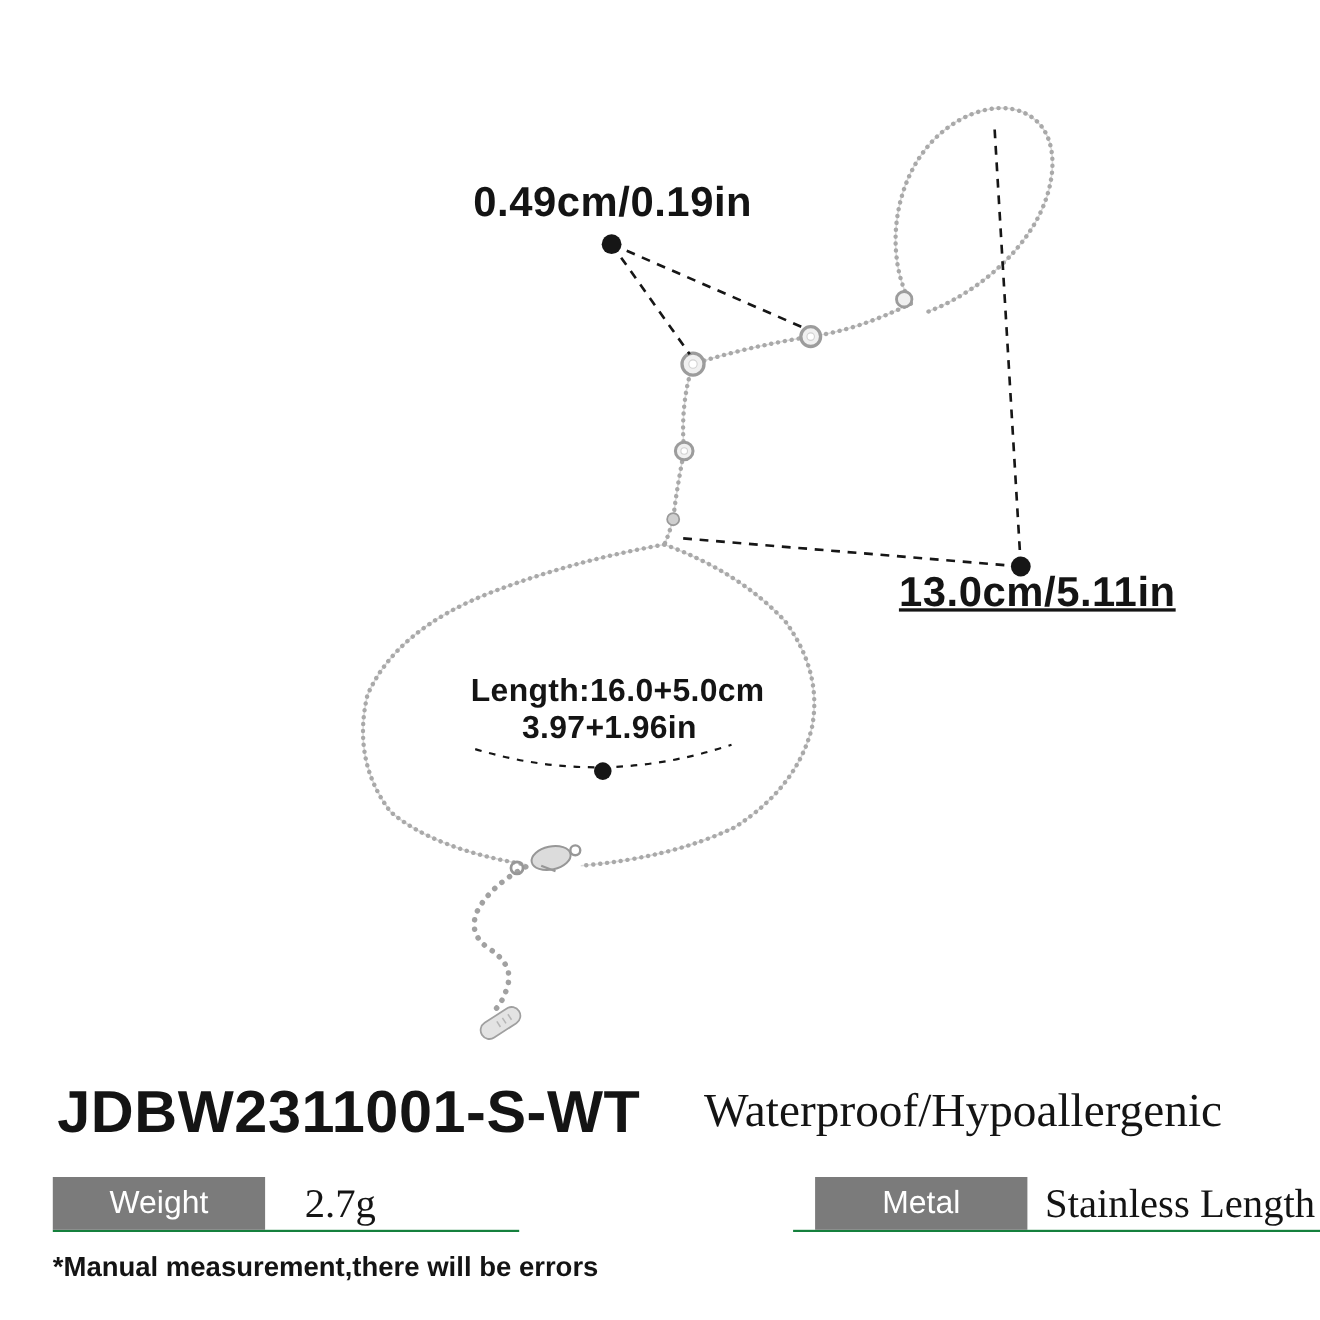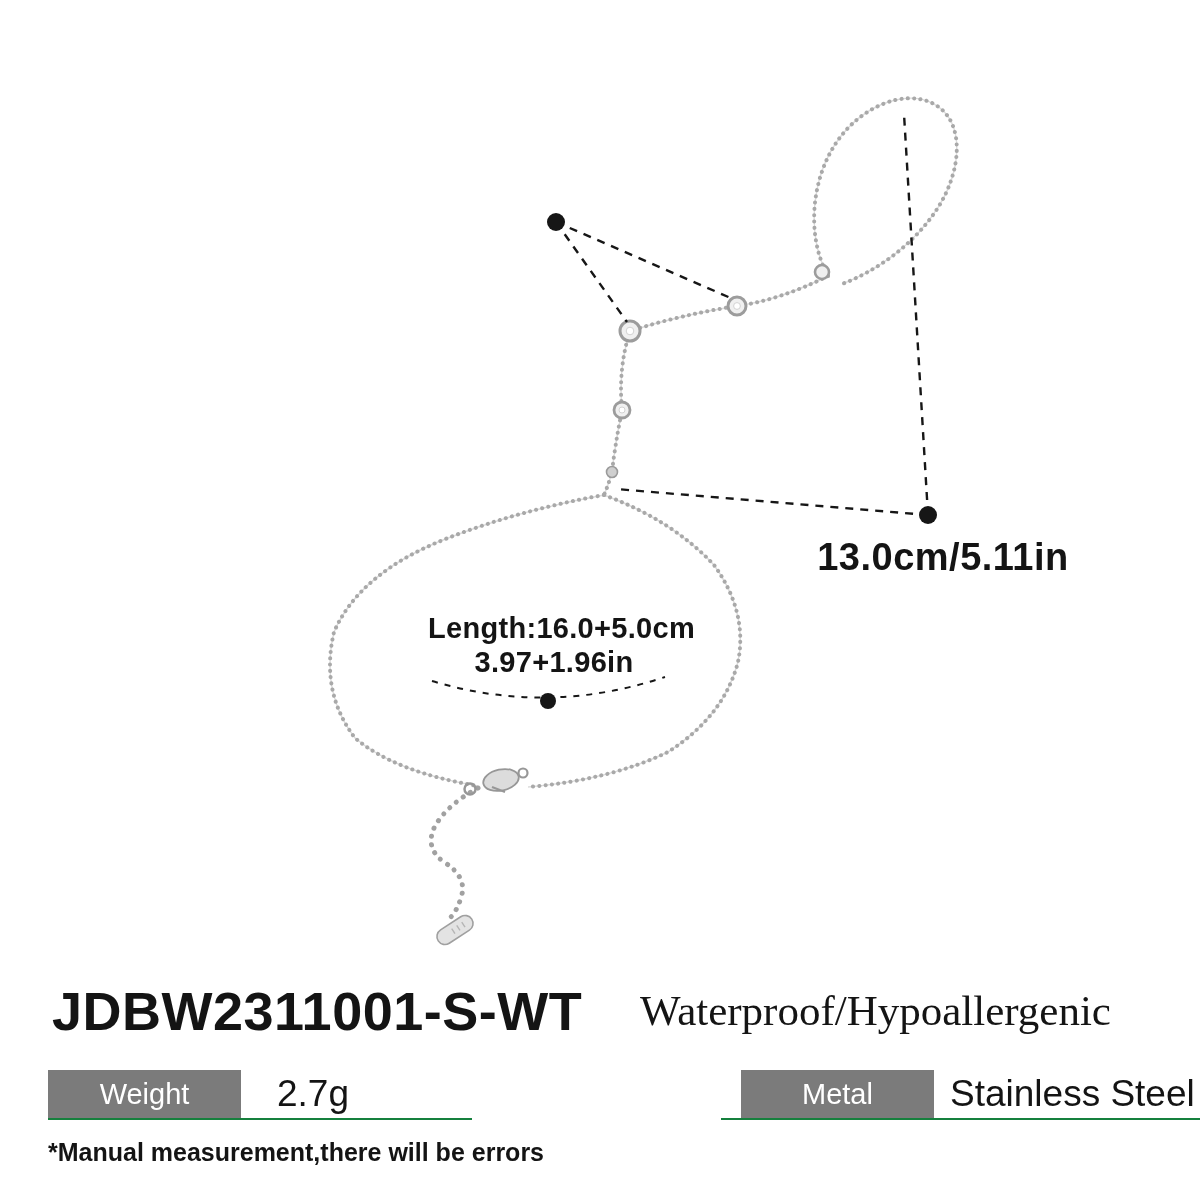--- a/index.html
+++ b/index.html
@@ -11,33 +11,33 @@
   
   .chain-base{fill:none;stroke:#dcdcdc;stroke-width:1.4;}
   .chain{fill:none;stroke:#a9a9a9;stroke-width:4;stroke-dasharray:0.1 6.2;stroke-linecap:round;}
   .extender{fill:none;stroke:#a1a1a1;stroke-width:5;stroke-dasharray:0.1 8.5;stroke-linecap:round;}
   .dash{fill:none;stroke:#161616;stroke-width:2.4;stroke-dasharray:8 7;}
   .dash2{fill:none;stroke:#161616;stroke-width:2;stroke-dasharray:6 7;}
   .dot{fill:#161616;}
   
   .measure{position:absolute;font-size:38px;font-weight:600;letter-spacing:0.5px;text-align:center;}
   .m-size{left:407px;top:163px;width:300px;}
-  .m-len{left:798px;top:536px;width:290px;}
+  .m-len{left:798px;top:518px;width:290px;text-decoration:underline;}
   .length-block{position:absolute;left:428px;top:611px;width:252px;text-align:center;
     font-size:29px;font-weight:700;line-height:34px;letter-spacing:0.3px;}
   
   .sku{position:absolute;left:52px;top:970px;font-size:54px;font-weight:700;letter-spacing:0.5px;margin-top:10px;}
   .feature{position:absolute;left:640px;top:986px;font-size:43px;font-weight:400;font-family:Liberation Serif, serif;}
   .spec-row{position:absolute;top:1070px;height:48px;display:flex;align-items:stretch;
     border-bottom:2px solid #15803d;}
   .spec-row.left{left:48px;width:424px;}
   .spec-row.right{left:721px;width:467px;padding-left:20px;}
   .spec-label{width:193px;background:#7b7b7b;color:#ffffff;display:flex;align-items:center;
     justify-content:center;font-size:29px;}
-  .spec-value{display:flex;align-items:center;font-size:37px;padding-left:36px;}
+  .spec-value{display:flex;align-items:center;font-size:37px;padding-left:36px;font-family:Liberation Serif, serif;}
   .spec-row.right .spec-value{padding-left:16px;}
   .note{position:absolute;left:48px;top:1138px;font-size:25px;font-weight:600;text-align:right;}
 </style>
 </head>
 <body>
 
 <div class="stage">
 
   <svg width="1200" height="1200" viewBox="0 0 1200 1200">
 
@@ -89,37 +89,38 @@
       <line class="dash" x1="928" y1="515" x2="616" y2="489"></line>
       <path class="dash2" d="M432 681 Q548 716 665 677"></path>
     </g>
     <g>
       <circle class="dot" cx="556" cy="222" r="9"></circle>
       <circle class="dot" cx="928" cy="515" r="9"></circle>
       <circle class="dot" cx="548" cy="701" r="8"></circle>
     </g>
   </svg>
 
+  <div class="measure m-size">0.49cm/0.19in</div>
 
   <div class="measure m-len">13.0cm/5.11in</div>
 
   <div class="length-block">
     <div>Length:16.0+5.0cm</div>
     <div>3.97+1.96in</div>
   </div>
 
   <div class="sku">JDBW2311001-S-WT</div>
 
   <div class="feature">Waterproof/Hypoallergenic</div>
 
   <div class="spec-row left">
     <div class="spec-label">Weight</div>
     <div class="spec-value">2.7g</div>
   </div>
 
   <div class="spec-row right">
     <div class="spec-label">Metal</div>
-    <div class="spec-value">Stainless Steel</div>
+    <div class="spec-value">Stainless Length</div>
   </div>
 
   <div class="note">*Manual measurement,there will be errors</div>
 
 </div>
 
 </body></html>

